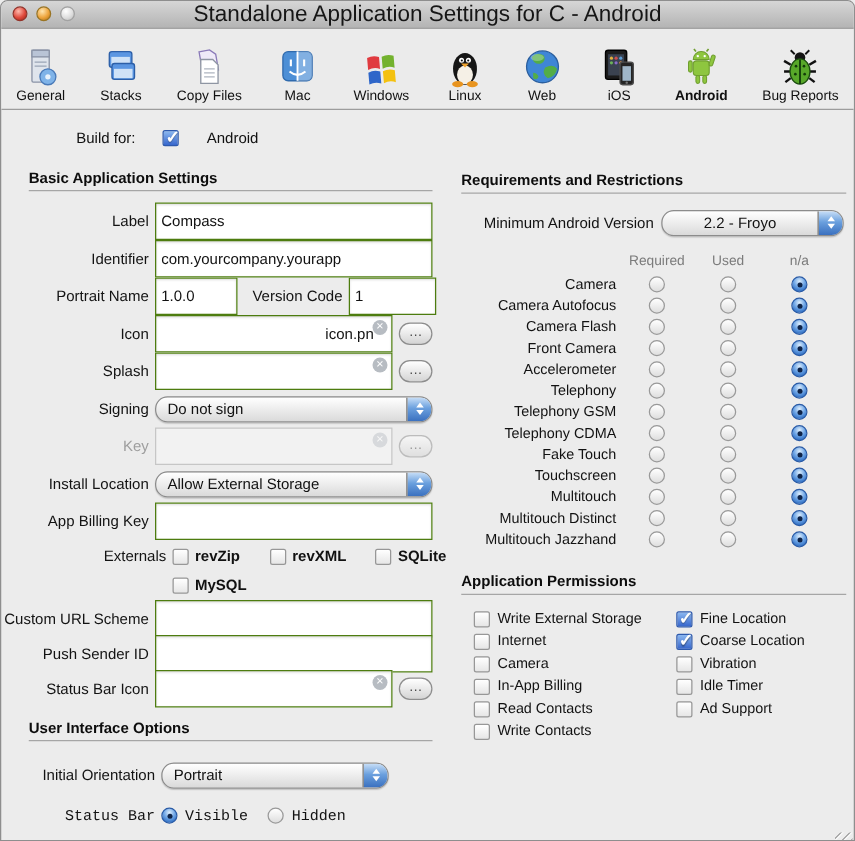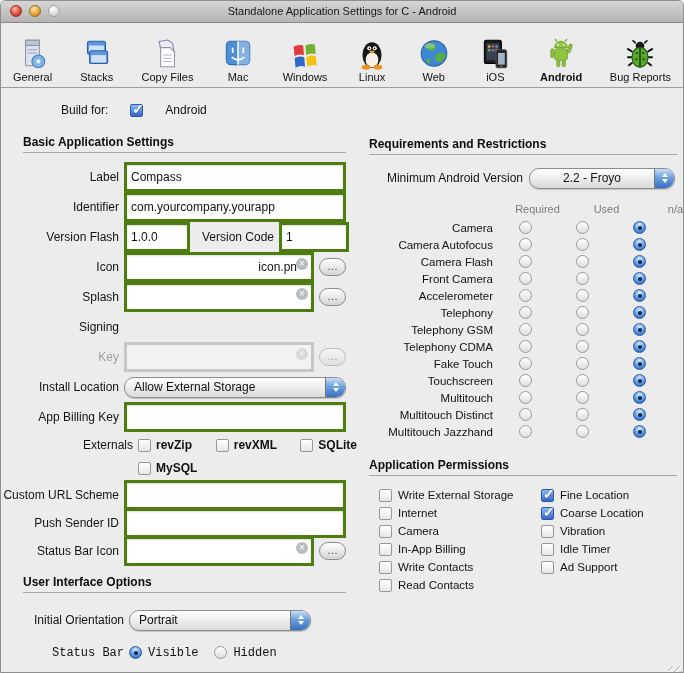--- a/index.html
+++ b/index.html
@@ -1,21 +1,21 @@
 <!DOCTYPE html>
 <html><head>
 <meta charset="utf-8">
 <style>
   html,body{margin:0;padding:0;}
   body{width:684px;height:673px;font-family:"Liberation Sans",sans-serif;background:#ececec;position:relative;overflow:hidden;}
   #window{width:684px;height:673px;box-sizing:border-box;border:1px solid #8e8e8e;border-radius:6px 6px 0 0;overflow:hidden;background:#ececec;}
 
   
   #titlebar{height:21px;background:linear-gradient(#d6d6d6,#b4b4b4);border-bottom:1px solid #8a8a8a;position:relative;}
-  #titlebar .title{font-size:11px;line-height:21px;text-align:center;color:#161616;}
+  #titlebar .title{font-size:18px;line-height:21px;text-align:center;color:#161616;}
   .lights{position:absolute;left:9px;top:4px;display:flex;gap:7px;}
   .light{width:12px;height:12px;border-radius:50%;box-sizing:border-box;}
   .light.red{background:radial-gradient(circle at 38% 30%,#ffb9ad,#df4a3d 55%,#9c2015);border:1px solid #94342b;}
   .light.yellow{background:radial-gradient(circle at 38% 30%,#ffe6b0,#eda43c 55%,#a96c12);border:1px solid #9a7423;}
   .light.gray{background:radial-gradient(circle at 38% 30%,#ffffff,#dedede 55%,#b9b9b9);border:1px solid #a2a2a2;}
 
   
   #toolbar{height:57px;border-bottom:1px solid #9c9c9c;display:flex;justify-content:space-between;align-items:flex-end;padding:3px 12px 4px;box-sizing:content-box;background:#ebebeb;}
   .tb-item{display:flex;flex-direction:column;align-items:center;gap:0;cursor:default;}
   .tb-item svg{display:block;}
@@ -33,21 +33,21 @@
 
   .build-row{display:flex;align-items:center;gap:22px;margin:15px 0 0 60px;font-size:12px;color:#111;}
 
   .lrows{margin-top:14px;}
   .lrow{display:flex;align-items:center;height:20px;margin-bottom:10px;}
   .lrow.tight{margin-bottom:7px;height:16px;padding-left:14px;}
   .lbl{width:118px;flex:none;text-align:right;padding-right:5px;font-size:12px;color:#131313;white-space:nowrap;}
   .lbl.mid{width:84px;}
   .disabled .lbl{color:#9e9e9e;}
 
-  .txtfield{box-sizing:border-box;height:30px;background:#fff;border:3px solid #4d7c0f;box-shadow:inset 0 1px 2px rgba(0,0,0,.14);display:flex;align-items:center;position:relative;}
+  .txtfield{box-sizing:border-box;height:30px;background:#fff;border:1px solid #4d7c0f;box-shadow:inset 0 1px 2px rgba(0,0,0,.14);display:flex;align-items:center;position:relative;}
   .txtfield input{flex:1;min-width:0;border:none;outline:none;background:transparent;font-family:"Liberation Sans",sans-serif;font-size:12px;color:#111;padding:0 4px;}
   .txtfield input.r{text-align:right;padding-right:14px;}
   .w-full{width:222px;}
   .w-file{width:190px;}
   .w-vn{width:66px;}
   .w-vc{width:70px;}
   .disabled .txtfield{background:#f2f2f2;border-color:#c6c6c6;box-shadow:none;}
 
   .clearbtn{position:absolute;right:3px;top:3px;width:12px;height:12px;border-radius:50%;background:#b7bcc2;color:#fff;font-size:10px;line-height:12px;text-align:center;}
   .clearbtn::before{content:"\00d7";}
@@ -77,21 +77,21 @@
   .ext-g2{width:87px;}
 
   .radio-row{display:flex;align-items:flex-start;gap:6px;font-size:12px;color:#111;}
 
   
   .sec.r{margin-left:12px;width:308px;}
   .minver-row{display:flex;align-items:center;margin-top:12px;height:22px;}
   .minver-row .lbl{width:166px;padding-right:6px;}
   .w-minver{width:146px;}
 
-  .req-head{display:flex;margin-top:14px;height:14px;font-size:11px;color:#7b7b7b;gap:12px;}
+  .req-head{display:flex;margin-top:14px;height:14px;font-size:11px;color:#7b7b7b;}
   .req-spacer{width:140px;flex:none;}
   .req-cell{width:57px;flex:none;display:flex;justify-content:center;}
   .req-row{display:flex;align-items:center;height:13px;margin-top:4px;}
   .req-label{width:136px;flex:none;padding-right:4px;text-align:right;font-size:11.5px;color:#121212;white-space:nowrap;}
 
   .sec.p{margin-top:20px;}
   .perm-wrap{display:flex;margin:12px 0 0 22px;}
   .perm-col1{width:162px;flex:none;}
   .perm-item{display:flex;align-items:center;gap:6px;height:14px;margin-bottom:4px;font-size:11.5px;color:#121212;white-space:nowrap;}
 
@@ -278,21 +278,21 @@
         </div>
 
         <div class="lrow">
           <span class="lbl">Identifier</span>
           <span class="txtfield w-full">
               <input value="com.yourcompany.yourapp" style="">
             </span>
         </div>
 
         <div class="lrow">
-          <span class="lbl">Version Flash</span>
+          <span class="lbl">Portrait Name</span>
           <span class="txtfield w-vn">
               <input value="1.0.0" style="">
             </span>
           <span class="lbl mid">Version Code</span>
           <span class="txtfield w-vc">
               <input value="1" style="">
             </span>
         </div>
 
         <div class="lrow">
@@ -308,20 +308,27 @@
           <span class="lbl">Splash</span>
           <span class="txtfield w-file">
             <input value="" style="">
             <span class="clearbtn"></span>
           </span>
           <span class="ovalbtn"></span>
         </div>
 
         <div class="lrow">
           <span class="lbl">Signing</span>
+          <span class="popup w-full">
+            <span class="val">Do not sign</span>
+            <span class="cap">
+                <span class="au"></span>
+                <span class="ad"></span>
+              </span>
+          </span>
         </div>
 
         <div class="lrow disabled">
           <span class="lbl">Key</span>
           <span class="txtfield w-file">
             <input disabled="" value="" style="">
             <span class="clearbtn"></span>
           </span>
           <span class="ovalbtn"></span>
         </div>
@@ -622,25 +629,25 @@
           <div class="perm-item">
             <span class="checkbox"></span>
             <span>Camera</span>
           </div>
           <div class="perm-item">
             <span class="checkbox"></span>
             <span>In-App Billing</span>
           </div>
           <div class="perm-item">
             <span class="checkbox"></span>
+            <span>Read Contacts</span>
+          </div>
+          <div class="perm-item">
+            <span class="checkbox"></span>
             <span>Write Contacts</span>
-          </div>
-          <div class="perm-item">
-            <span class="checkbox"></span>
-            <span>Read Contacts</span>
           </div>
         </div>
         <div class="perm-col2">
           <div class="perm-item">
             <span class="checkbox checked"></span>
             <span>Fine Location</span>
           </div>
           <div class="perm-item">
             <span class="checkbox checked"></span>
             <span>Coarse Location</span>

